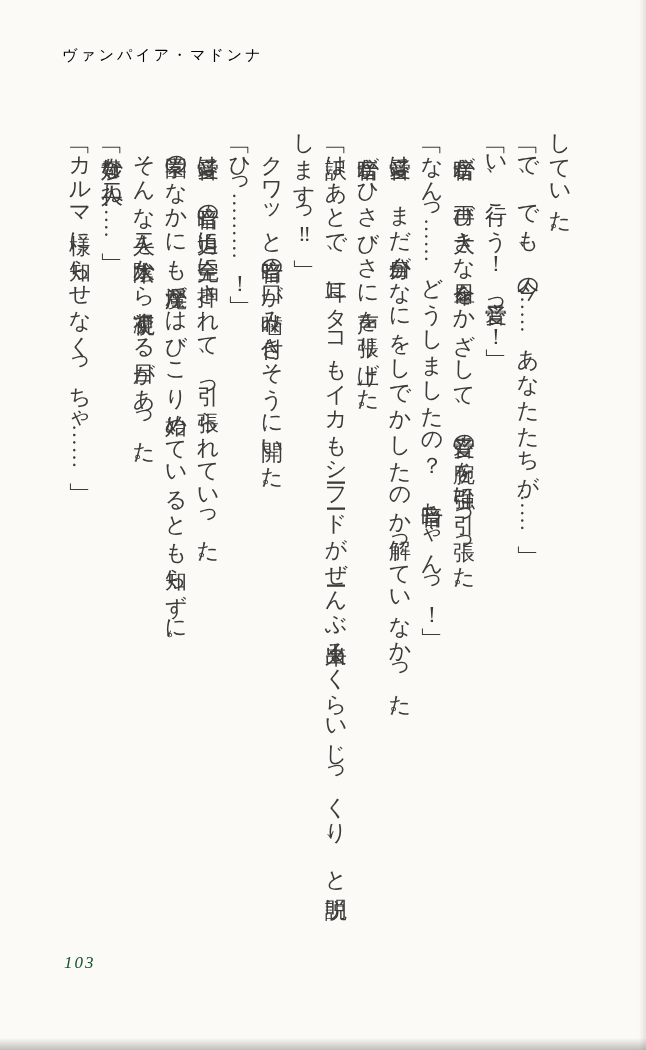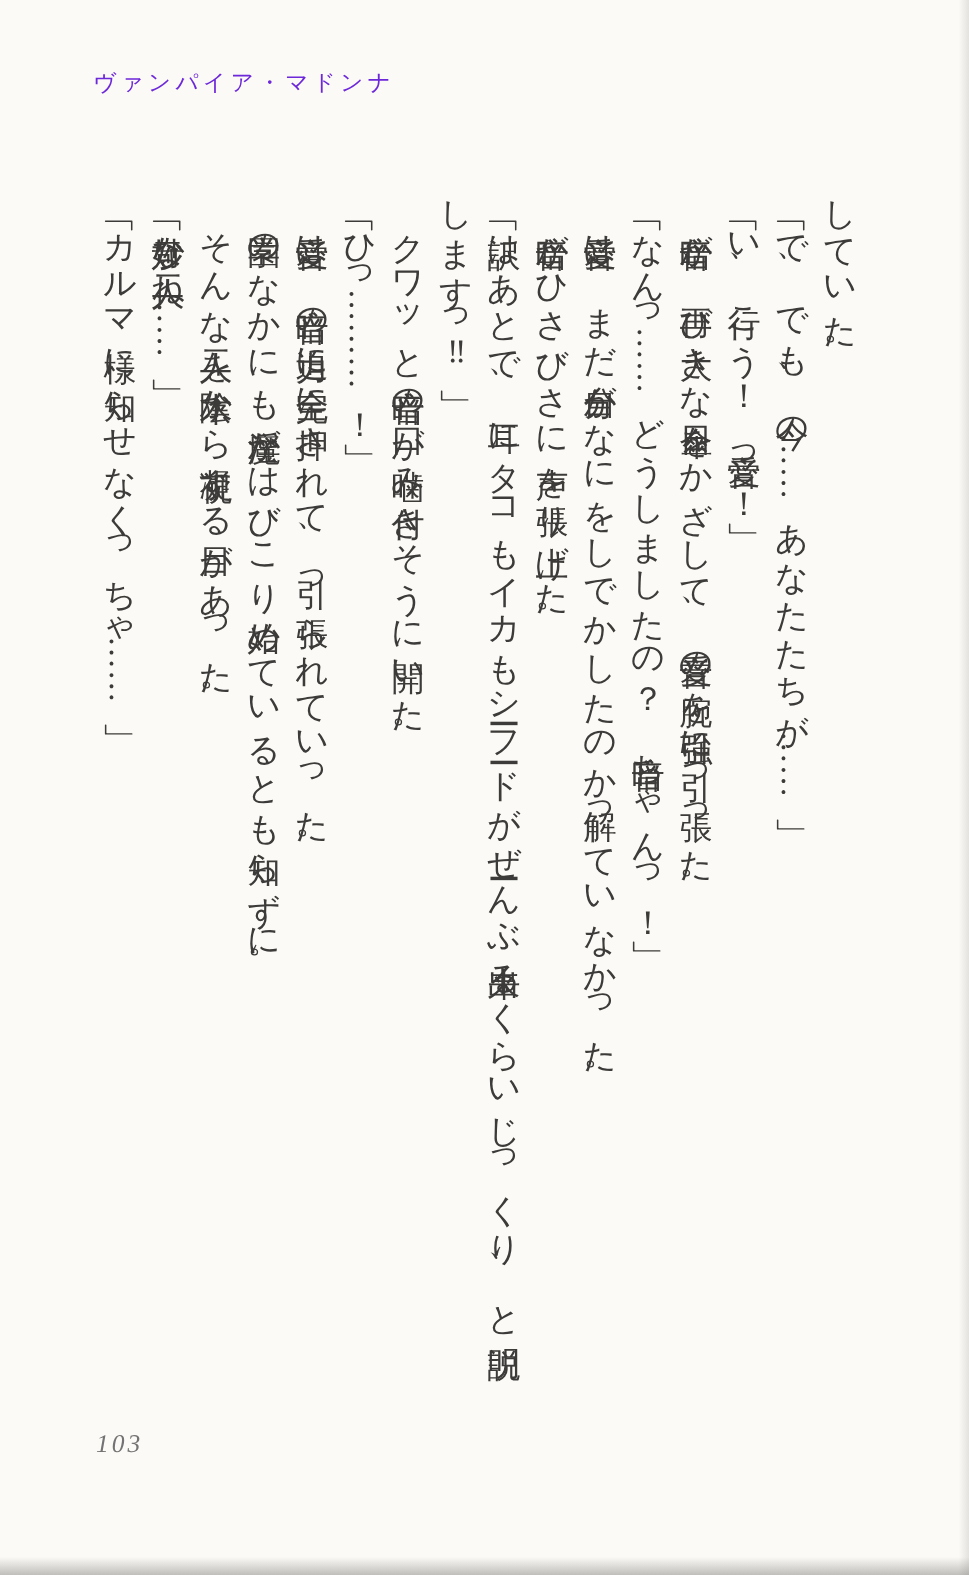--- a/index.html
+++ b/index.html
@@ -33,30 +33,30 @@
     width: 7px; height: 100%;
     background: linear-gradient(to right, rgba(120,118,114,0) 0%, rgba(120,118,114,0.18) 100%);
     pointer-events: none;
   }
   .running-header {
     position: absolute;
     top: 46px;
     left: 62px;
     font-size: 15px;
     letter-spacing: 3px;
-    color: #6d28d9;
+    color: #000000;
   }
   .page-number {
     position: absolute;
     top: 953px;
     left: 64px;
     font-size: 17px;
     font-style: italic;
     letter-spacing: 2px;
-    color: #737373;
+    color: #14532d;
   }
   .text-block {
     position: absolute;
     top: 118px;
     right: 70px;
     height: 890px;
     writing-mode: vertical-rl;
     -webkit-writing-mode: vertical-rl;
     font-size: 22px;
     color: #3c3b39;

